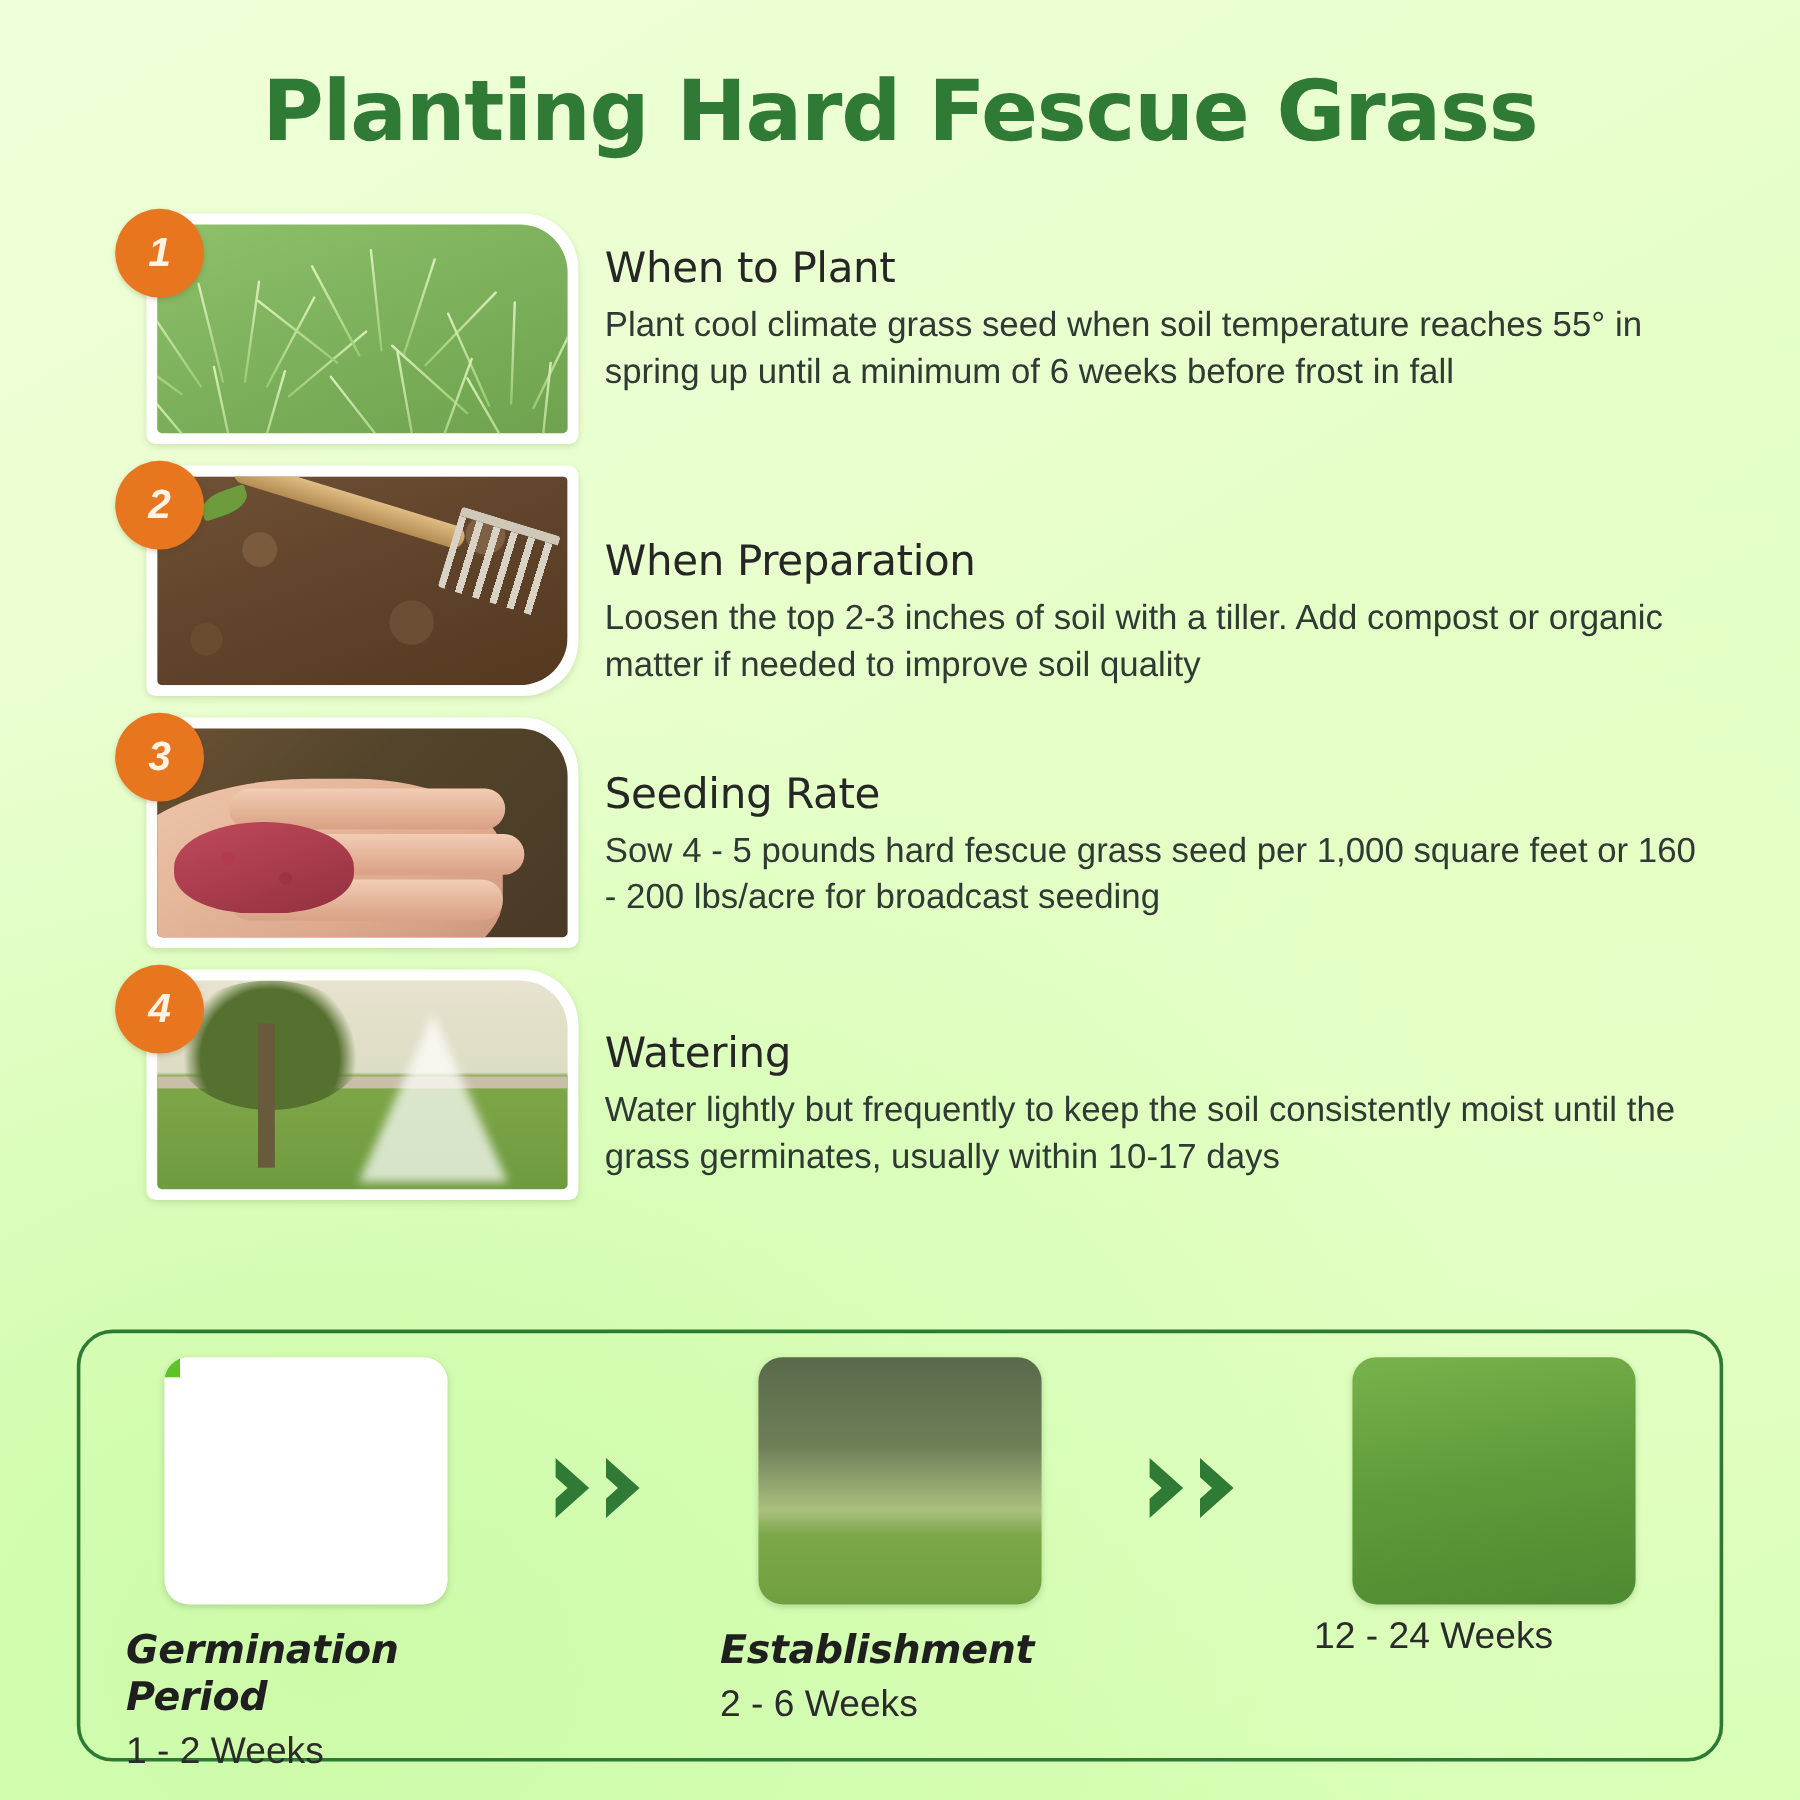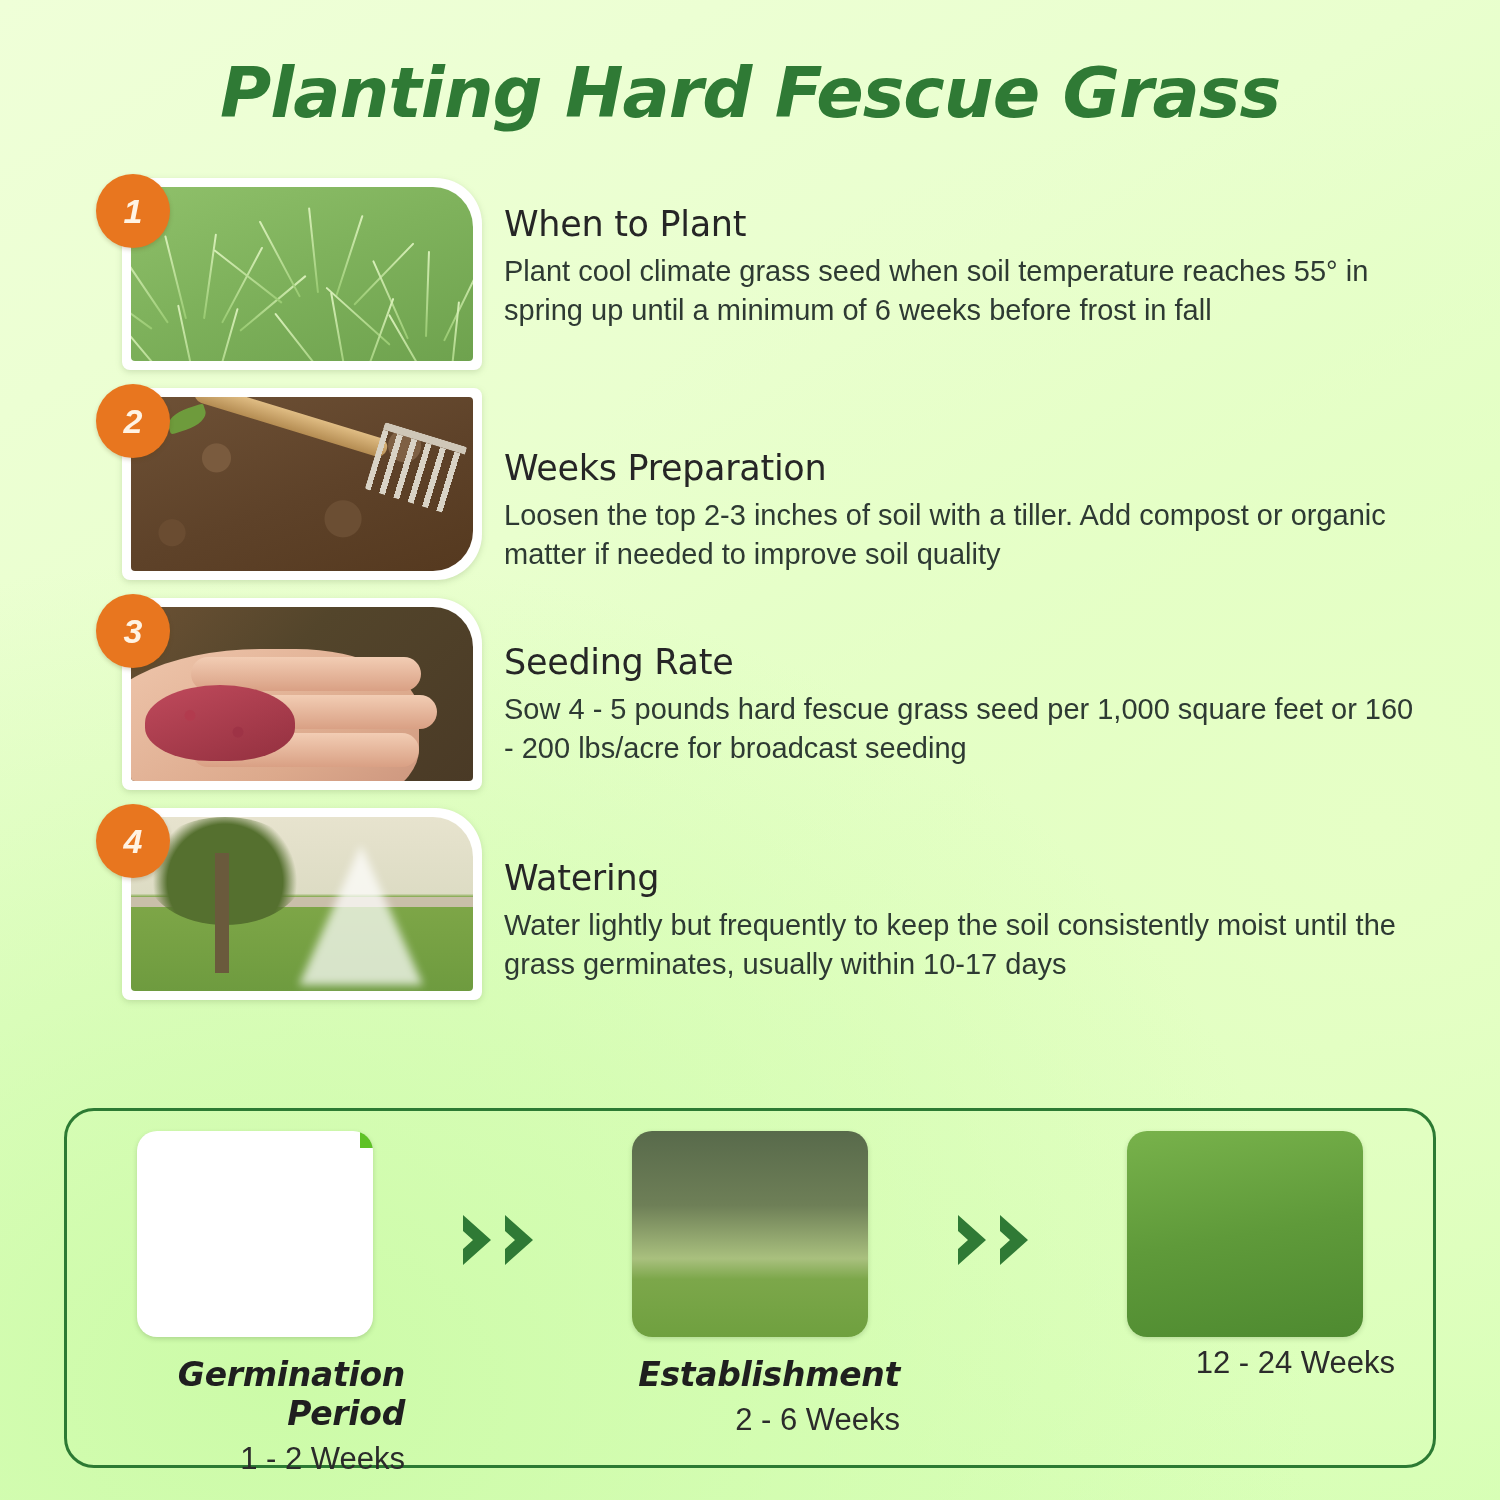--- a/index.html
+++ b/index.html
@@ -14,21 +14,21 @@
       radial-gradient(120% 95% at 18% 92%, #CCFBA8 0%, rgba(204,251,168,0) 58%),
       radial-gradient(100% 80% at 92% 55%, #E6FFC6 0%, rgba(230,255,198,0) 62%),
       linear-gradient(150deg,#EFFFD8 0%,#E9FFCE 35%,#DFFFC0 65%,#D6FFB4 100%);
   }
 
   
   .title{
     position:absolute;left:0;right:0;top:58px;
     text-align:center;
     font-size:70px;line-height:1;
-    font-weight:bold;font-style:italic;
+    font-weight:bold;
     letter-spacing:-1px;
     color:#2F7A35;
     font-family:"DejaVu Sans","Liberation Sans",sans-serif;
   }
 
   
   .steps{position:absolute;left:96px;top:178px;width:1330px;}
   .step{position:relative;display:flex;align-items:flex-start;margin-bottom:18px;}
 
   .thumb-wrap{position:relative;width:386px;flex:0 0 386px;}
@@ -73,21 +73,21 @@
 
   
   .panel{
     position:absolute;left:64px;top:1108px;width:1372px;height:360px;
     border:3px solid #2C7A33;border-radius:30px;box-sizing:border-box;
   }
   .tl{
     position:absolute;inset:0;display:flex;align-items:flex-start;
     justify-content:space-between;padding:20px 38px 0 38px;box-sizing:border-box;
   }
-  .tl-item{width:300px;text-align:right;}
+  .tl-item{width:300px;text-align:left;}
   .tl-pic{
     width:236px;height:206px;margin:0 auto;border-radius:20px;overflow:hidden;
     position:relative;
     box-shadow:0 2px 5px rgba(60,90,40,.22);
   }
   .tl-label{
     margin-top:18px;font-size:33px;font-weight:bold;font-style:italic;
     color:#1F1F1F;letter-spacing:-.3px;
     font-family:"DejaVu Sans","Liberation Sans",sans-serif;
   }
@@ -246,21 +246,21 @@
         <div class="badge">2</div>
         <div class="thumb">
           <div class="pic art-soil">
             <i class="leaf"></i>
             <i class="handle"></i>
             <i class="head"></i>
           </div>
         </div>
       </div>
       <div class="copy">
-        <p class="step-title">Weeks Preparation</p>
+        <p class="step-title">When Preparation</p>
         <p class="step-body">Loosen the top 2-3 inches of soil with a tiller. Add compost or organic matter if needed to improve soil quality</p>
       </div>
     </div>
 
     <div class="step s3 r-tr">
       <div class="thumb-wrap">
         <div class="badge">3</div>
         <div class="thumb">
           <div class="pic art-seed">
             <i class="palm"></i>

